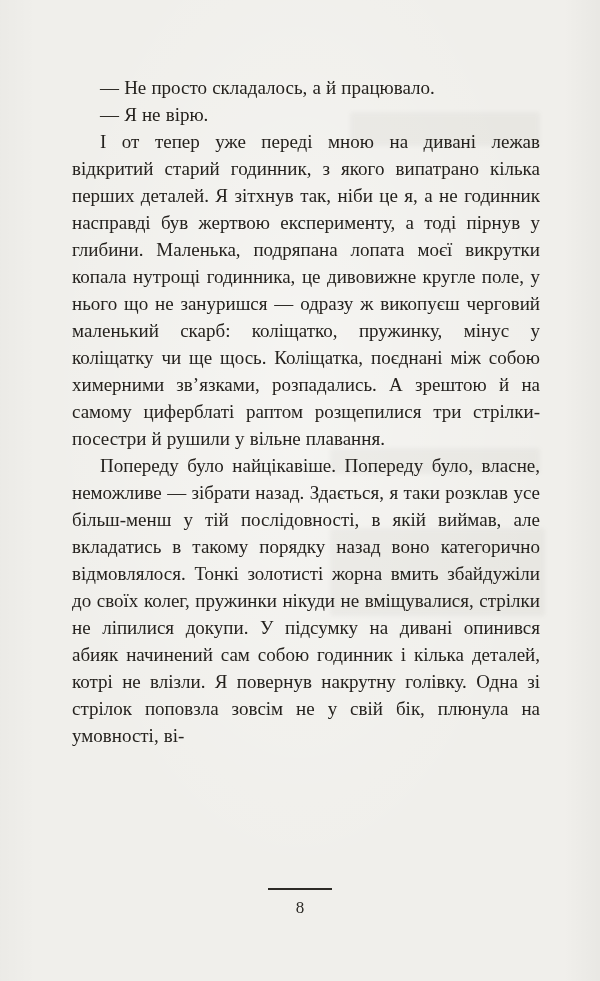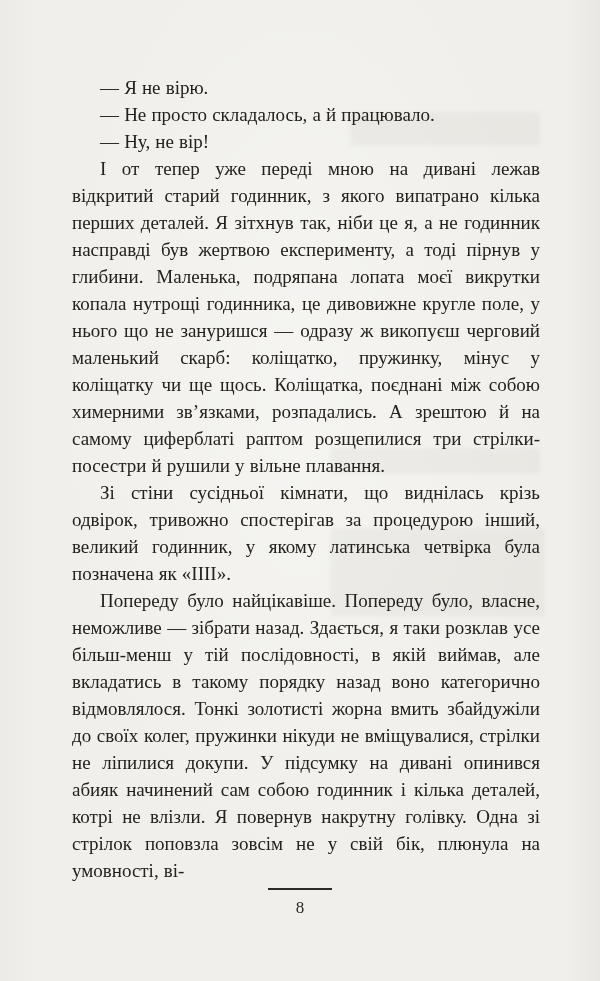--- a/index.html
+++ b/index.html
@@ -69,25 +69,23 @@
 </head>
 <body>
 
 <div class="book-page">
 
   <span class="bleed bleed-1"></span>
   <span class="bleed bleed-2"></span>
   <span class="bleed bleed-3"></span>
 
   <div class="text-block">
+    <p>— Не просто складалось, а й працювало.</p>
     <p>— Я не вірю.</p>
-    <p>— Не просто складалось, а й працювало.</p>
-    <p>— Ну, не вір!</p>
     <p>І от тепер уже переді мною на дивані лежав відкритий старий годинник, з якого випатрано кілька перших деталей. Я зітхнув так, ніби це я, а не годинник насправді був жертвою експерименту, а тоді пірнув у глибини. Маленька, подряпана лопата моєї викрутки копала нутрощі годинника, це дивовижне кругле поле, у нього що не зануришся — одразу ж викопуєш черговий маленький скарб: коліщатко, пружинку, мінус у коліщатку чи ще щось. Коліщатка, поєднані між собою химерними зв’язками, розпадались. А зрештою й на самому циферблаті раптом розщепилися три стрілки-посестри й рушили у вільне плавання.</p>
-    <p>Зі стіни сусідньої кімнати, що виднілась крізь одвірок, тривожно спостерігав за процедурою інший, великий годинник, у якому латинська четвірка була позначена як «ІІІІ».</p>
     <p>Попереду було найцікавіше. Попереду було, власне, неможливе — зібрати назад. Здається, я таки розклав усе більш-менш у тій послідовності, в якій виймав, але вкладатись в такому порядку назад воно категорично відмовлялося. Тонкі золотисті жорна вмить збайдужіли до своїх колег, пружинки нікуди не вміщувалися, стрілки не ліпилися докупи. У підсумку на дивані опинився абияк начинений сам собою годинник і кілька деталей, котрі не влізли. Я повернув накрутну голівку. Одна зі стрілок поповзла зовсім не у свій бік, плюнула на умовності, ві-</p>
   </div>
 
   <div class="footer">
     <div class="footer-rule"></div>
     <div class="page-number">8</div>
   </div>
 
 </div>
 

